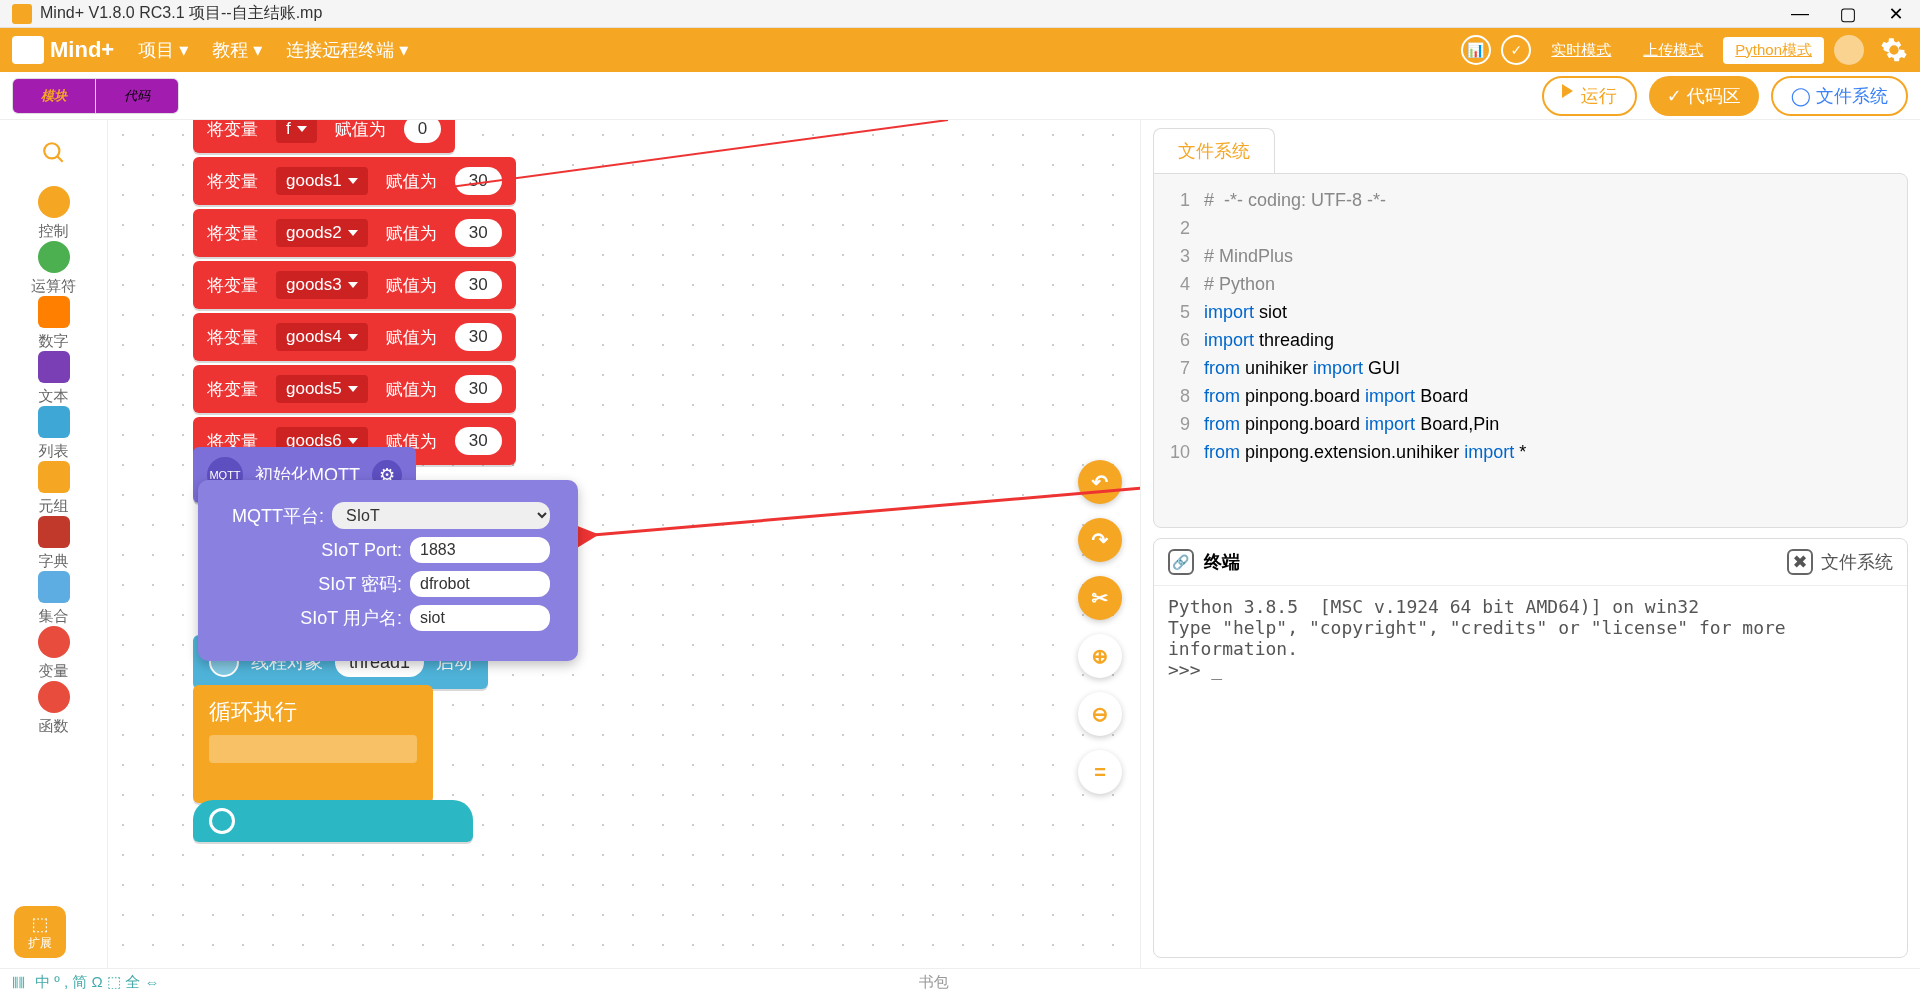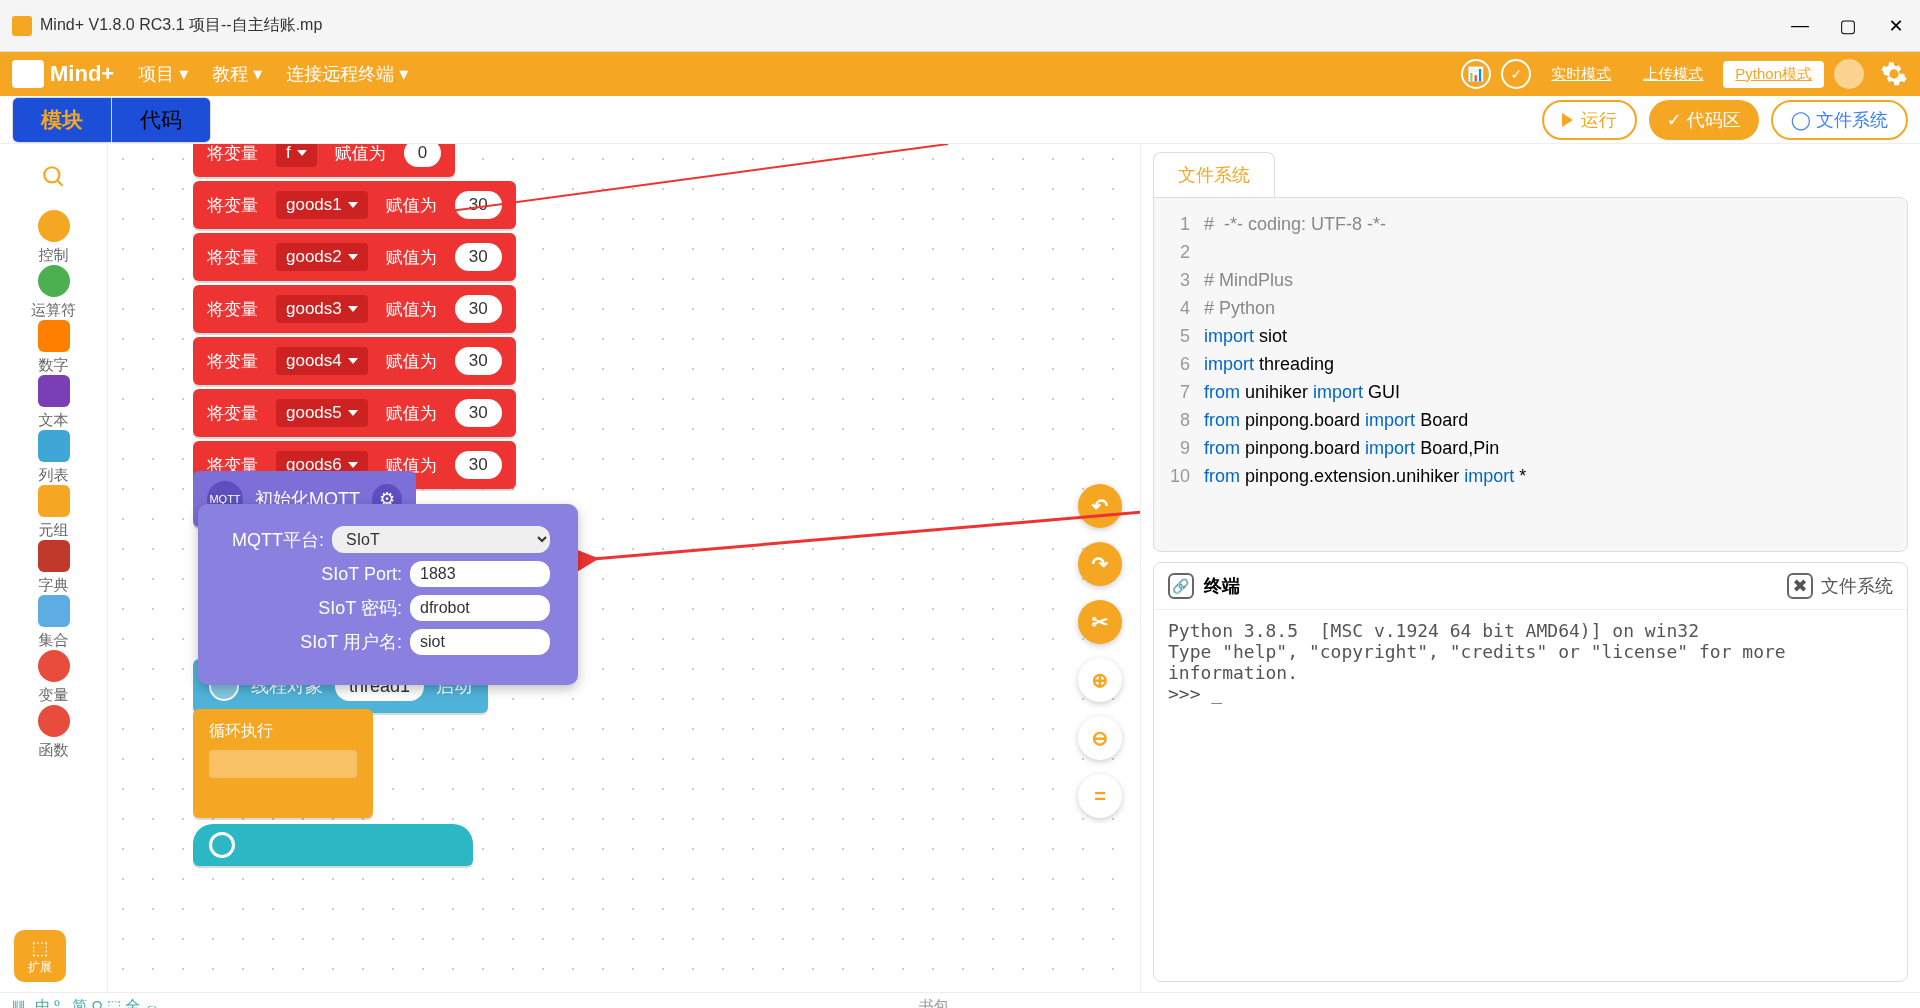--- a/index.html
+++ b/index.html
@@ -1,43 +1,43 @@
 <!DOCTYPE html>
 <html><head>
 <meta charset="utf-8">
 <style>
 * { margin: 0; padding: 0; box-sizing: border-box; font-family: "Microsoft YaHei", sans-serif; }
 body { width: 1920px; height: 1008px; background: #fff; overflow: hidden; position: relative; }
 
 
-.titlebar { height: 52px; background: #f5f5f5; display: flex; align-items: center; padding: 0 12px; border-bottom: 1px solid #e0e0e0; }
+.titlebar { height: 28px; background: #f5f5f5; display: flex; align-items: center; padding: 0 12px; border-bottom: 1px solid #e0e0e0; }
 .titlebar .logo-small { width: 20px; height: 20px; background: #f5a623; border-radius: 3px; margin-right: 8px; }
 .titlebar .title-text { font-size: 16px; color: #333; flex: 1; }
 .titlebar .win-controls { display: flex; gap: 24px; }
 .titlebar .win-btn { width: 24px; height: 24px; display: flex; align-items: center; justify-content: center; cursor: pointer; font-size: 18px; }
 
 
 .menubar { height: 44px; background: #f5a623; display: flex; align-items: center; padding: 0 12px; color: #fff; }
 .menubar .mind-logo { font-size: 22px; font-weight: bold; margin-right: 24px; display: flex; align-items: center; }
 .menubar .mind-logo .logo-img { width: 32px; height: 28px; background: #fff; border-radius: 4px; margin-right: 6px; display:inline-block; }
 .menubar .menu-item { margin-right: 24px; font-size: 18px; cursor: pointer; }
 .menubar .spacer { flex: 1; }
 .menubar .right-icon { width: 30px; height: 30px; border: 2px solid #fff; border-radius: 50%; margin-left: 10px; cursor: pointer; display:flex; align-items:center; justify-content:center; font-size:14px;}
 .menubar .mode-btn { padding: 4px 12px; margin-left: 8px; border-radius: 4px; font-size: 15px; cursor: pointer; text-decoration: underline; }
 .menubar .mode-btn.active { background: #fff; color: #f5a623; }
 .menubar .gear { width: 28px; height: 28px; margin-left: 16px; cursor: pointer; }
 
 
 .toolbar-row { height: 48px; display: flex; align-items: center; padding: 0 12px; border-bottom: 1px solid #eee; }
 .toolbar-row .tab-group { display: flex; border: 1px solid #ddd; border-radius: 6px; overflow: hidden; }
-.toolbar-row .tab-btn { padding: 8px 28px; font-size: 21px; cursor: pointer; background: #1d4ed8; }
+.toolbar-row .tab-btn { padding: 8px 28px; font-size: 13px; cursor: pointer; background: #a21caf; font-style: italic; }
 .toolbar-row .tab-btn.active { color: #f5a623; font-weight: bold; }
 .toolbar-row .tab-btn + .tab-btn { border-left: 1px solid #ddd; }
 .toolbar-row .spacer { flex: 1; }
-.toolbar-row .run-btn { display: flex; align-items: center; padding: 6px 18px; border: 2px solid #f5a623; border-radius: 20px; color: #f5a623; font-size: 18px; margin-left: 12px; cursor: pointer; }
+.toolbar-row .run-btn { display: flex; padding: 6px 18px; border: 2px solid #f5a623; border-radius: 20px; color: #f5a623; font-size: 18px; margin-left: 12px; cursor: pointer; }
 .toolbar-row .code-area-btn { background: #f5a623; color: #fff; padding: 8px 18px; border-radius: 20px; font-size: 18px; margin-left: 12px; cursor: pointer; }
 .toolbar-row .file-sys-btn { border: 2px solid #f5a623; color: #3b82f6; padding: 6px 18px; border-radius: 20px; font-size: 18px; margin-left: 12px; cursor: pointer; }
 .toolbar-row .play-icon { width:0;height:0;border-top:7px solid transparent;border-bottom:7px solid transparent;border-left:11px solid #f5a623; margin-right:8px; display:inline-block;}
 
 
 .main { display: flex; height: calc(1008px - 40px - 44px - 48px - 28px); position: relative; }
 
 
 .sidebar { width: 108px; background: #fff; border-right: 1px solid #eee; display: flex; flex-direction: column; align-items: center; padding-top: 20px; gap: 20px; position: relative; }
 .sidebar .side-item { display: flex; flex-direction: column; align-items: center; gap: 4px; cursor: pointer; font-size: 15px; color: #666; }
@@ -64,21 +64,21 @@
 .mqtt-panel { position: absolute; left: 90px; top: 360px; background: #8a80df; border-radius: 10px; padding: 22px 28px; color: #fff; font-size: 18px; box-shadow: 0 4px 12px rgba(0,0,0,0.25); z-index: 10; width: 380px;}
 .mqtt-panel .row { display: flex; align-items: center; justify-content: flex-end; gap: 8px; margin-bottom: 8px; }
 .mqtt-panel .row label { text-align: right; }
 .mqtt-panel select, .mqtt-panel input { border: none; border-radius: 12px; padding: 4px 10px; font-size: 16px; color: #333; width: 140px; }
 .mqtt-panel select { width: 218px; }
 
 .thread-block { position: absolute; left: 85px; top: 515px; background: #4fb3d9; color: #fff; border-radius: 6px; padding: 12px 16px; display: flex; align-items: center; gap: 12px; font-size: 18px; box-shadow: 0 2px 0 rgba(0,0,0,0.15); }
 .thread-block .circ { width: 30px; height: 30px; background: rgba(255,255,255,0.3); border-radius: 50%; border: 2px solid #fff;}
 .thread-block .pill { background: #fff; color: #333; border-radius: 16px; padding: 4px 14px; }
 
-.loop-block { position: absolute; left: 85px; top: 565px; background: #f5a623; color: #fff; border-radius: 6px; padding: 12px 16px 40px 16px; font-size: 16px; width: 180px; box-shadow: 0 2px 0 rgba(0,0,0,0.15); }
+.loop-block { position: absolute; left: 85px; top: 565px; background: #f5a623; color: #fff; border-radius: 6px; padding: 12px 16px 40px 16px; font-size: 22px; width: 240px; box-shadow: 0 2px 0 rgba(0,0,0,0.15); }
 .loop-block .inner-slot { background: #fff; border-radius: 4px; height: 28px; margin-top: 8px; opacity:0.3;}
 
 .cyan-block { position: absolute; left: 85px; top: 680px; background: #2bb8c4; border-radius: 20px 20px 6px 6px; width: 280px; height: 42px; box-shadow: 0 2px 0 rgba(0,0,0,0.15); display:flex;align-items:center; padding-left:16px;}
 .cyan-block .circ-w { width:26px;height:26px;border:3px solid #fff; border-radius:50%;}
 
 
 .arrow-svg { position: absolute; pointer-events: none; z-index: 5; }
 
 
 .canvas-btns { position: absolute; right: 18px; top: 340px; display: flex; flex-direction: column; gap: 14px; }

